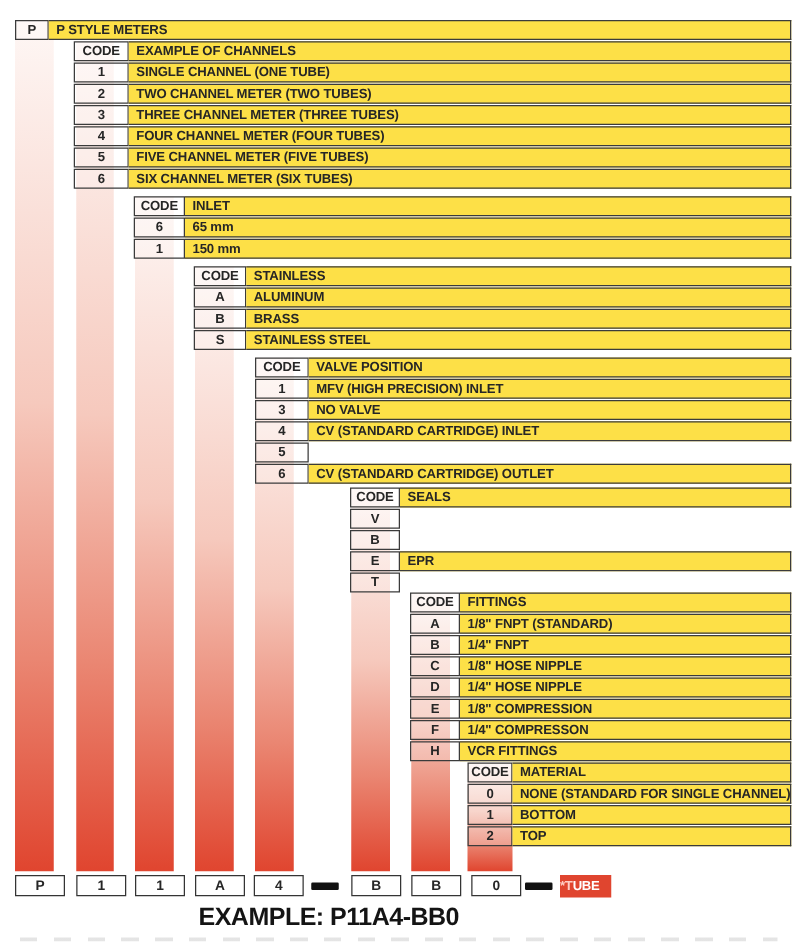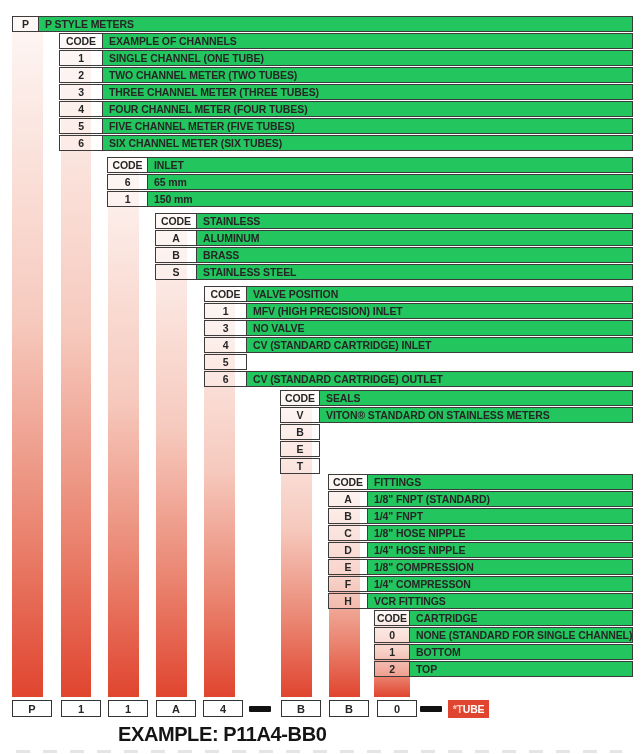--- a/index.html
+++ b/index.html
@@ -12,38 +12,38 @@
     background:linear-gradient(180deg,#fef7f5 0%,#f6c9bd 45%,#ea8672 75%,#e0452f 100%);
   }
   .code-table{position:absolute;z-index:2;}
   .trow{display:flex;height:16px;margin-bottom:1px;}
   .tcell{
     box-sizing:border-box;border:1.5px solid #3b3b3b;display:flex;align-items:center;
     font-weight:bold;font-size:10.5px;letter-spacing:-0.1px;color:#262626;
     white-space:nowrap;overflow:hidden;
   }
   .code-cell{justify-content:center;background:rgba(255,255,255,0.22);}
-  .label-cell{flex:1;border-left:0;background:#22c55e;padding-left:6px;}
+  .label-cell{flex:1;border-left:0;background:#fde047;padding-left:6px;}
   .ex-box{
     position:absolute;top:700px;width:40px;height:17px;box-sizing:border-box;
     border:1.7px solid #343434;background:#ffffff;z-index:2;
     display:flex;align-items:center;justify-content:center;
     font-weight:bold;font-size:11px;color:#262626;
   }
   .dash{position:absolute;top:706px;width:22px;height:6px;background:#111111;border-radius:1px;z-index:2;}
   .dash-1{left:249px;}
   .dash-2{left:420px;}
   .tube-badge{
     position:absolute;left:448px;top:700px;width:41px;height:18px;z-index:2;
     background:#e0452f;color:#ffffff;font-weight:bold;font-size:10.5px;
-    text-align:center;line-height:18px;letter-spacing:-0.2px;display:block;
+    line-height:18px;letter-spacing:-0.2px;display:block;
   }
   .tube-badge::first-letter{color:#ffcdc4;}
   .example-caption{
-    position:absolute;left:118px;top:723px;width:290px;text-align:left;z-index:2;
+    position:absolute;left:118px;top:723px;width:290px;text-align:center;z-index:2;
     font-weight:bold;font-size:20px;letter-spacing:-0.4px;color:#141414;
   }
   .cropped-remnant{
     position:absolute;left:16px;top:750px;width:606px;height:3px;opacity:0.45;z-index:1;
     background:repeating-linear-gradient(90deg,#c4c4c4 0 14px,transparent 14px 27px);
   }
 </style>
 </head>
 <body>
 
@@ -148,27 +148,27 @@
         </div>
       </div>
       <div class="gradient-bar" style="left: 281px; top: 390px; width: 31px; height: 307px;"></div>
       <div class="code-table" style="left: 280px; top: 390px; width: 353px;">
         <div class="trow">
           <div class="tcell code-cell" style="width: 40px;">CODE</div>
           <div class="tcell label-cell">SEALS</div>
         </div>
         <div class="trow">
           <div class="tcell code-cell" style="width: 40px;">V</div>
-          <div class="tcell label-cell">VITON® STANDARD ON STAINLESS METERS</div>
         </div>
         <div class="trow">
           <div class="tcell code-cell" style="width: 40px;">B</div>
         </div>
         <div class="trow">
           <div class="tcell code-cell" style="width: 40px;">E</div>
+          <div class="tcell label-cell">EPR</div>
         </div>
         <div class="trow">
           <div class="tcell code-cell" style="width: 40px;">T</div>
         </div>
       </div>
       <div class="gradient-bar" style="left: 329px; top: 474px; width: 31px; height: 223px;"></div>
       <div class="code-table" style="left: 328px; top: 474px; width: 305px;">
         <div class="trow">
           <div class="tcell code-cell" style="width: 40px;">CODE</div>
           <div class="tcell label-cell">FITTINGS</div>
@@ -199,21 +199,21 @@
         </div>
         <div class="trow">
           <div class="tcell code-cell" style="width: 40px;">H</div>
           <div class="tcell label-cell">VCR FITTINGS</div>
         </div>
       </div>
       <div class="gradient-bar" style="left: 374px; top: 610px; width: 36px; height: 87px;"></div>
       <div class="code-table" style="left: 374px; top: 610px; width: 259px;">
         <div class="trow">
           <div class="tcell code-cell" style="width: 36px;">CODE</div>
-          <div class="tcell label-cell">CARTRIDGE</div>
+          <div class="tcell label-cell">MATERIAL</div>
         </div>
         <div class="trow">
           <div class="tcell code-cell" style="width: 36px;">0</div>
           <div class="tcell label-cell">NONE (STANDARD FOR SINGLE CHANNEL)</div>
         </div>
         <div class="trow">
           <div class="tcell code-cell" style="width: 36px;">1</div>
           <div class="tcell label-cell">BOTTOM</div>
         </div>
         <div class="trow">

